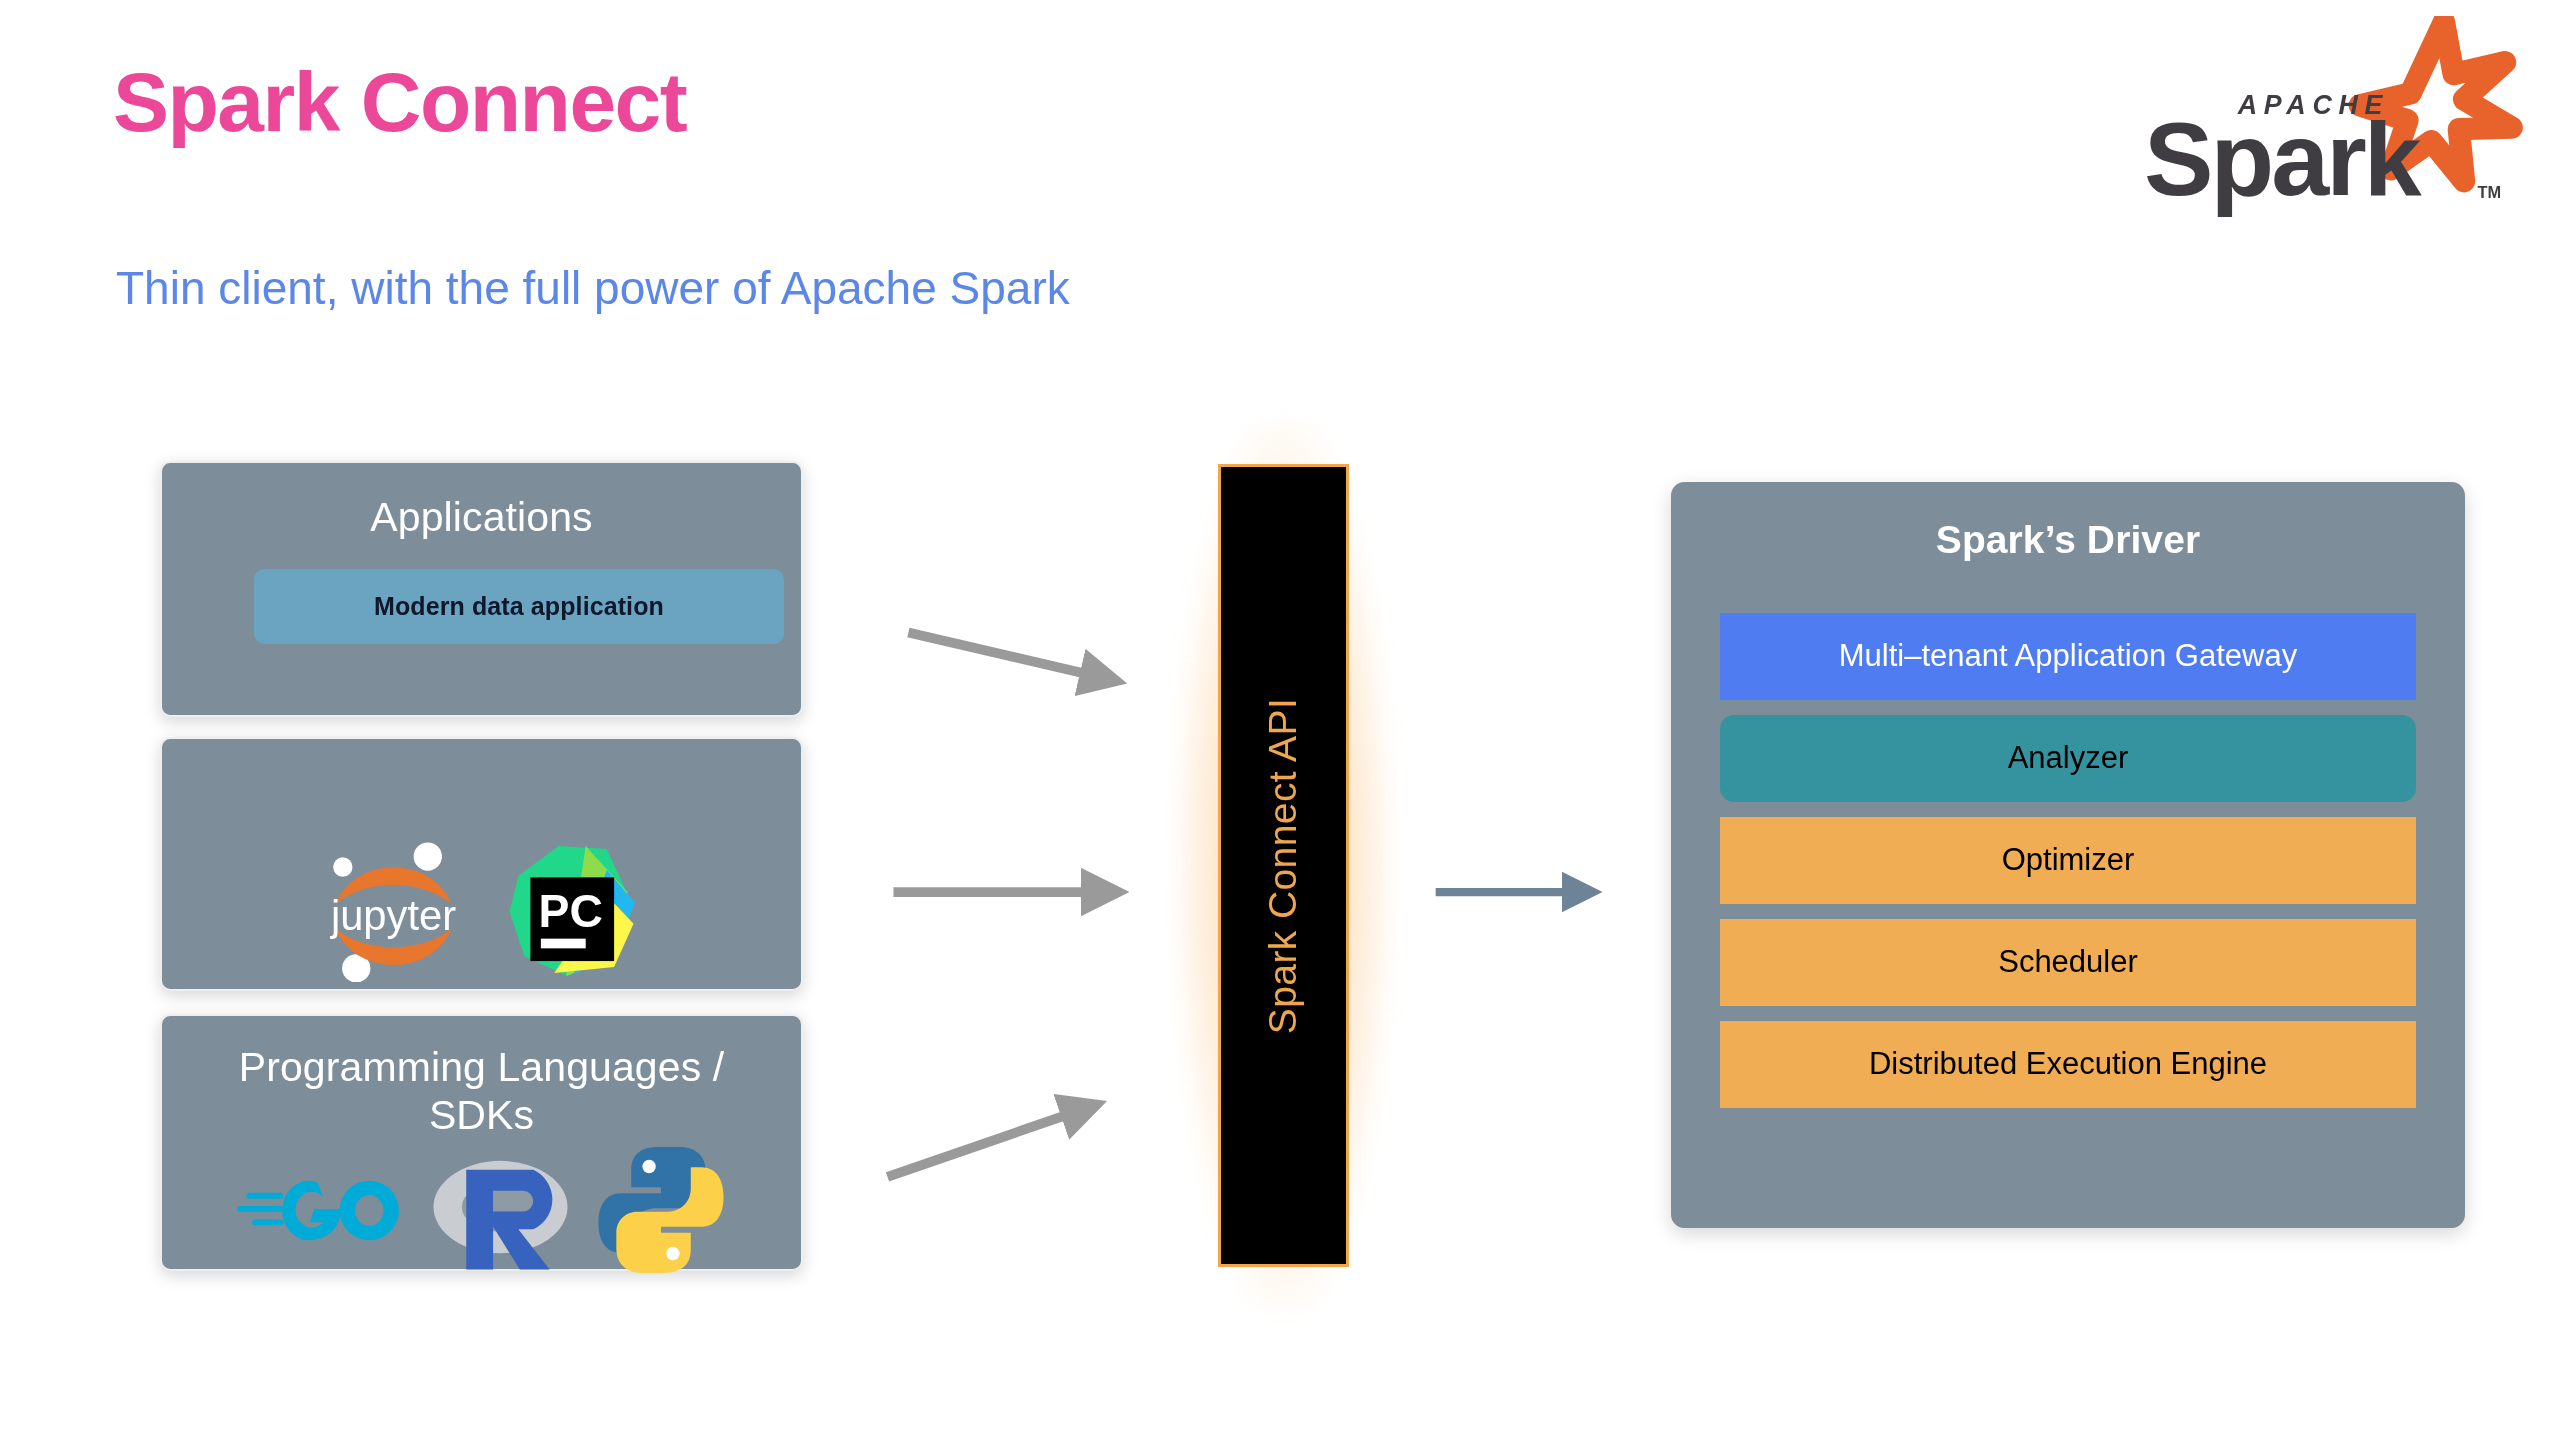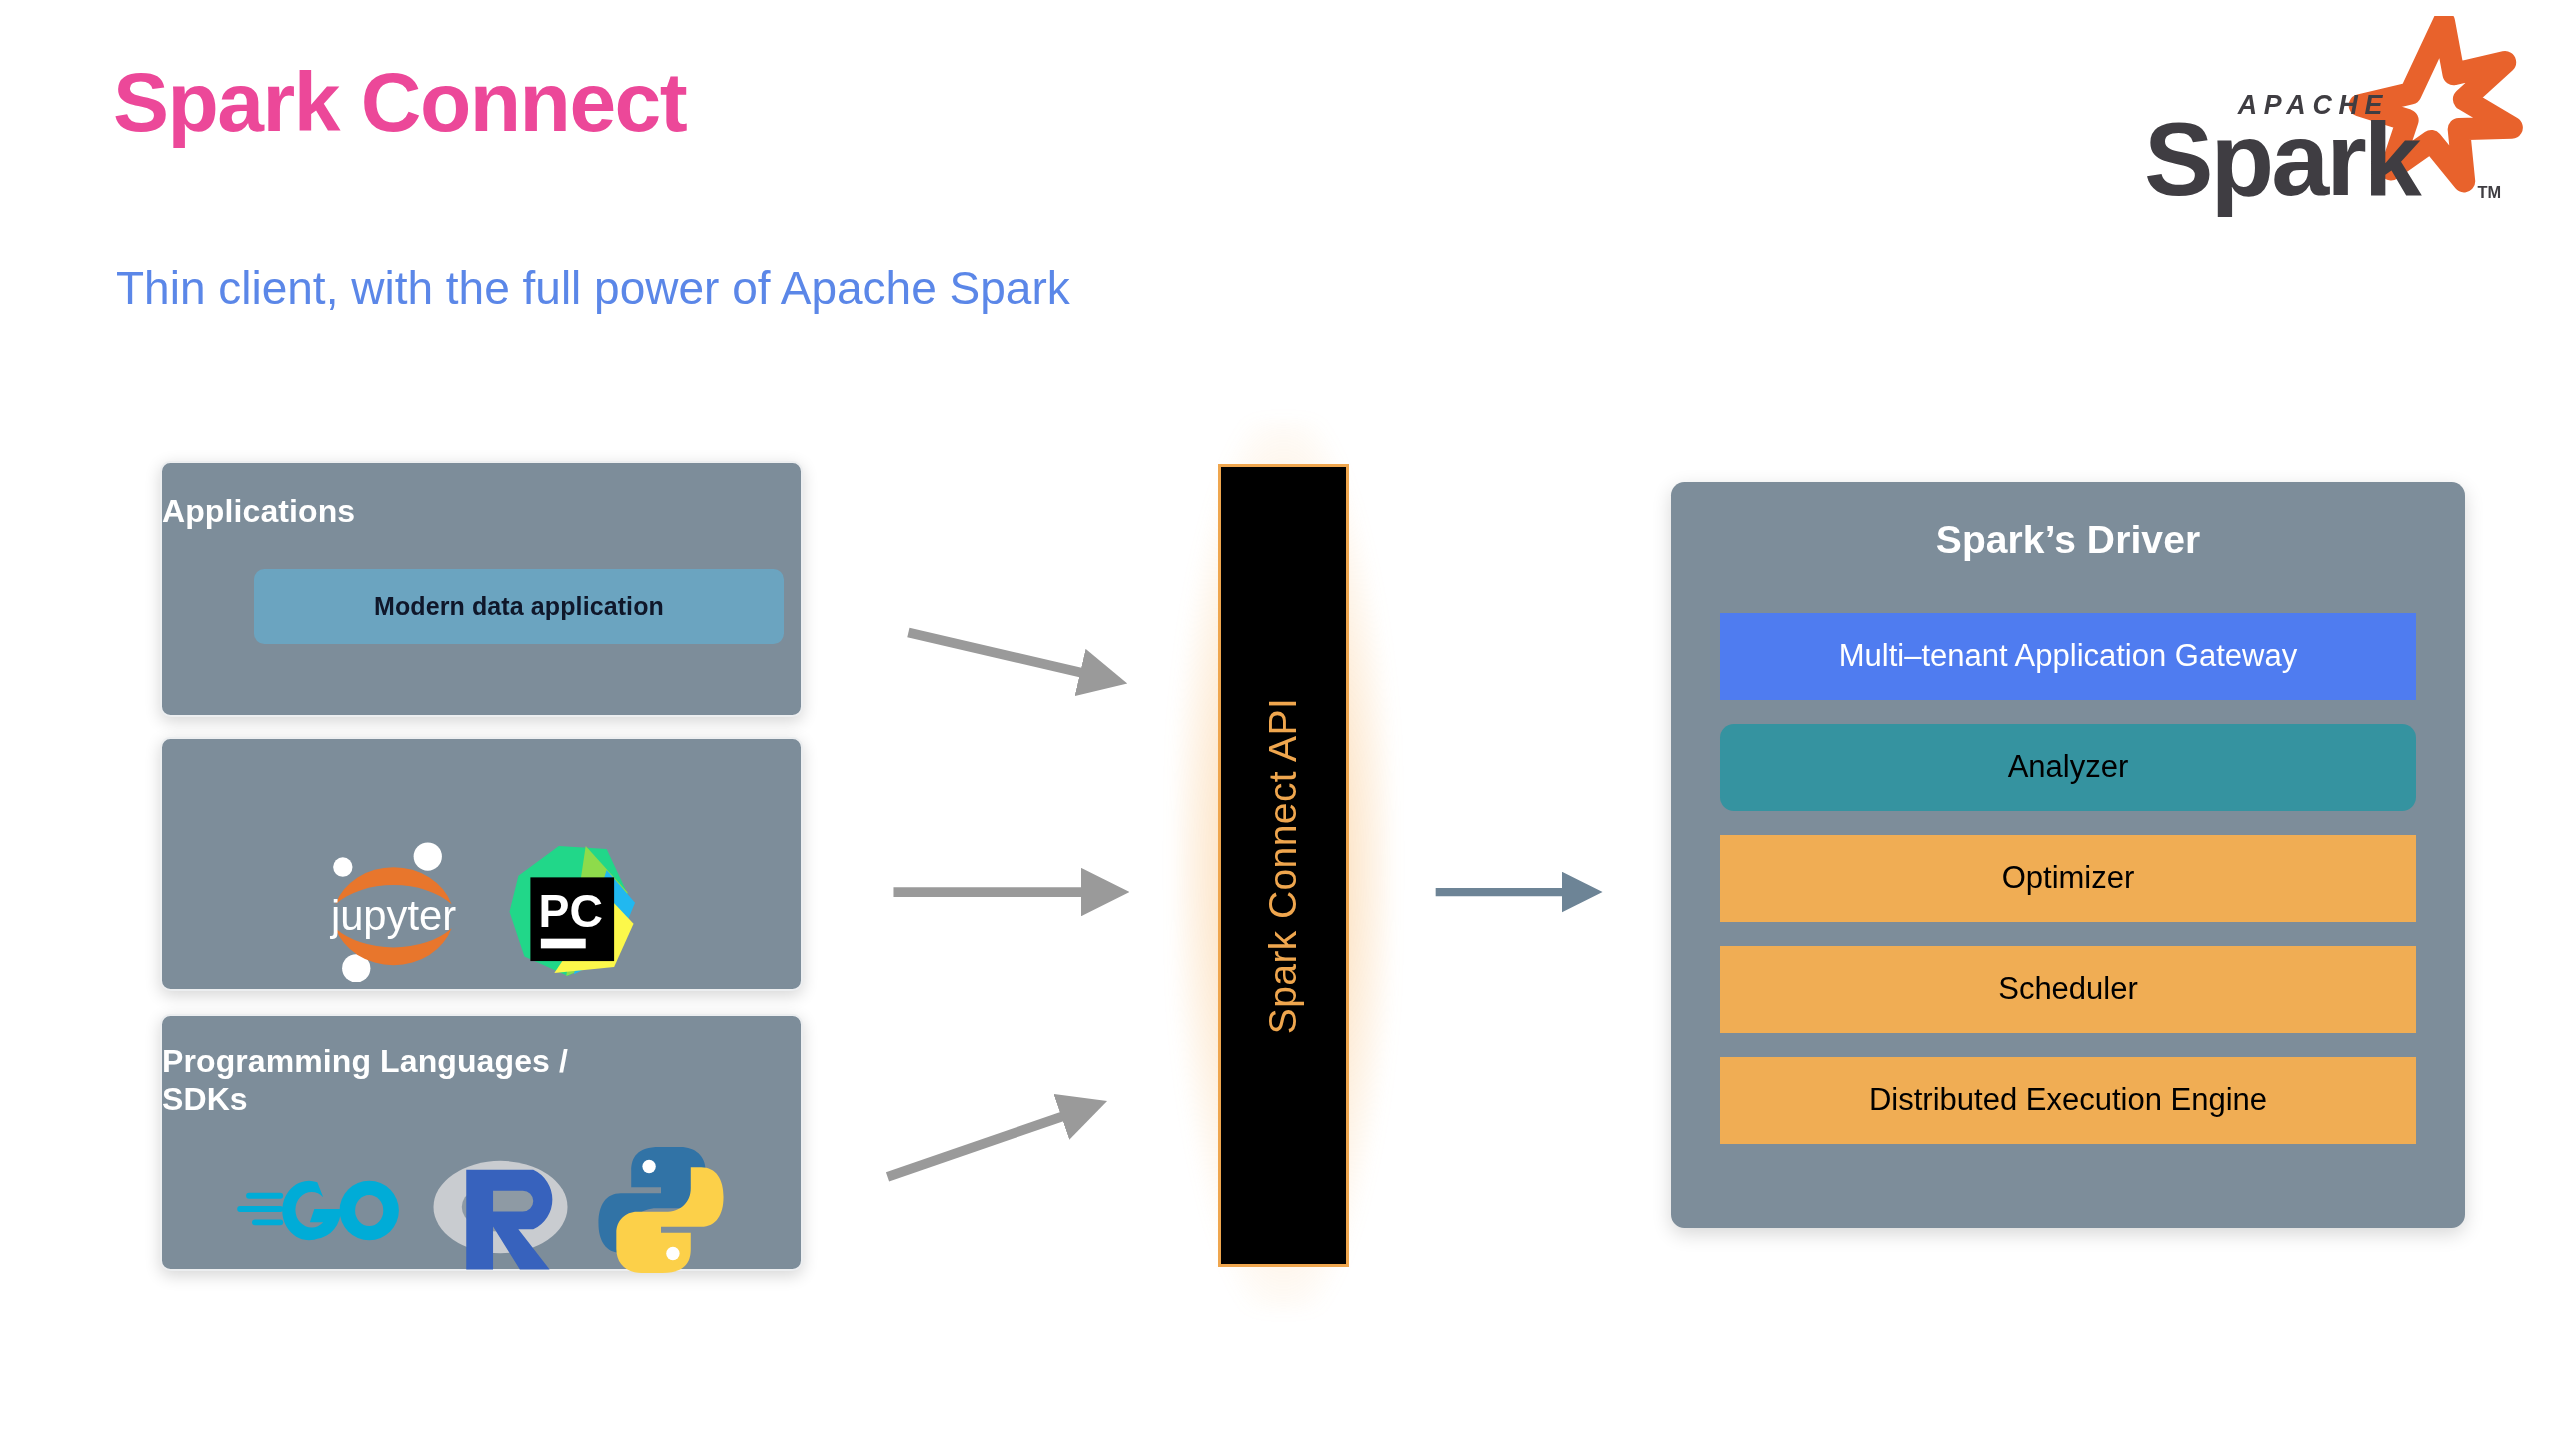--- a/index.html
+++ b/index.html
@@ -53,22 +53,23 @@
   .client-card {
     position: absolute;
     background: #7d8d9a;
     border-radius: 10.4px;
     box-shadow: 0 4.5px 16.4px rgba(0,0,0,0.16);
     border: 2.2px solid rgba(255,255,255,0.85);
     box-sizing: border-box;
   }
   .card-title {
     color: #ffffff;
-    font-size: 32px;
-    font-weight: 700;
+    text-align: center;
+    font-size: 41px;
+    font-weight: 400;
     line-height: 1.18;
     letter-spacing: 0.1px;
   }
 
   #card-applications { left: 160px; top: 461px; width: 643px; height: 256px; }
   #card-applications .card-title { margin-top: 30px; }
   #app-chip {
     position: absolute;
     left: 92px;
     top: 106px;
@@ -163,21 +164,21 @@
     font-weight: 700;
     letter-spacing: 0.1px;
   }
   #driver-layers {
     position: absolute;
     left: 49px;
     right: 49px;
     top: 131px;
     display: flex;
     flex-direction: column;
-    gap: 24px;
+    gap: 15px;
   }
   .driver-layer {
     height: 87px;
     display: flex;
     align-items: center;
     justify-content: center;
     font-size: 31px;
     text-align: center;
     line-height: 1.1;
   }

